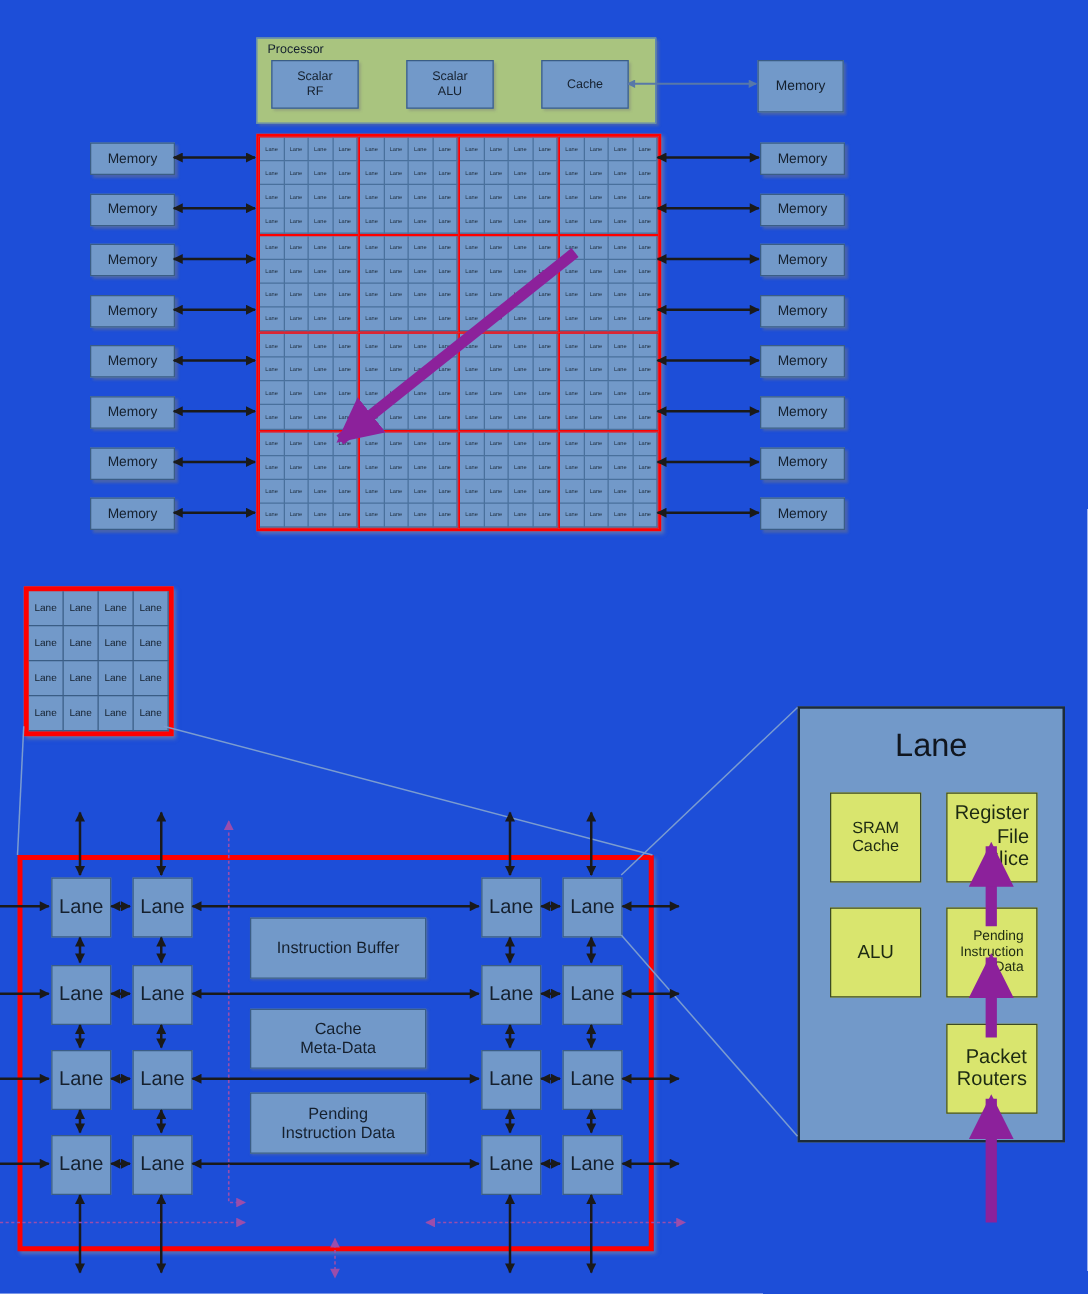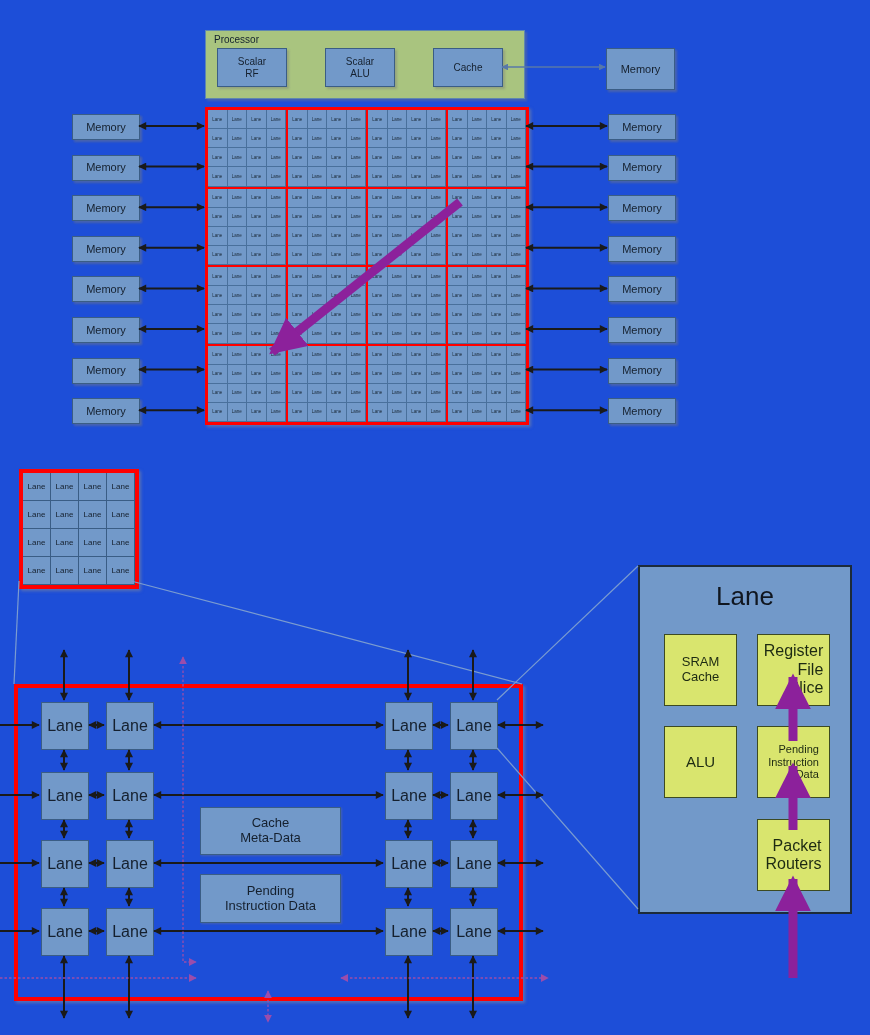--- a/index.html
+++ b/index.html
@@ -420,20 +420,21 @@
       <div class="blk lane-block" style="left: 450px; top: 772px; position: absolute;">Lane</div>
       <div class="blk lane-block" style="left: 41px; top: 840px; position: absolute;">Lane</div>
       <div class="blk lane-block" style="left: 106px; top: 840px; position: absolute;">Lane</div>
       <div class="blk lane-block" style="left: 385px; top: 840px; position: absolute;">Lane</div>
       <div class="blk lane-block" style="left: 450px; top: 840px; position: absolute;">Lane</div>
       <div class="blk lane-block" style="left: 41px; top: 908px; position: absolute;">Lane</div>
       <div class="blk lane-block" style="left: 106px; top: 908px; position: absolute;">Lane</div>
       <div class="blk lane-block" style="left: 385px; top: 908px; position: absolute;">Lane</div>
       <div class="blk lane-block" style="left: 450px; top: 908px; position: absolute;">Lane</div>
     </div>
+  <div class="blk center-block" id="instruction-buffer-block">Instruction Buffer</div>
   <div class="blk center-block" id="cache-meta-data-block">Cache
 Meta-Data</div>
   <div class="blk center-block" id="pending-instruction-data-block">Pending
 Instruction Data</div>
 
   <div id="lane-detail-box">
     <div id="lane-detail-title">Lane</div>
     <div class="detail-blk" id="sram-cache-block">SRAM
 Cache</div>
     <div class="detail-blk" id="register-file-slice-block">Register

